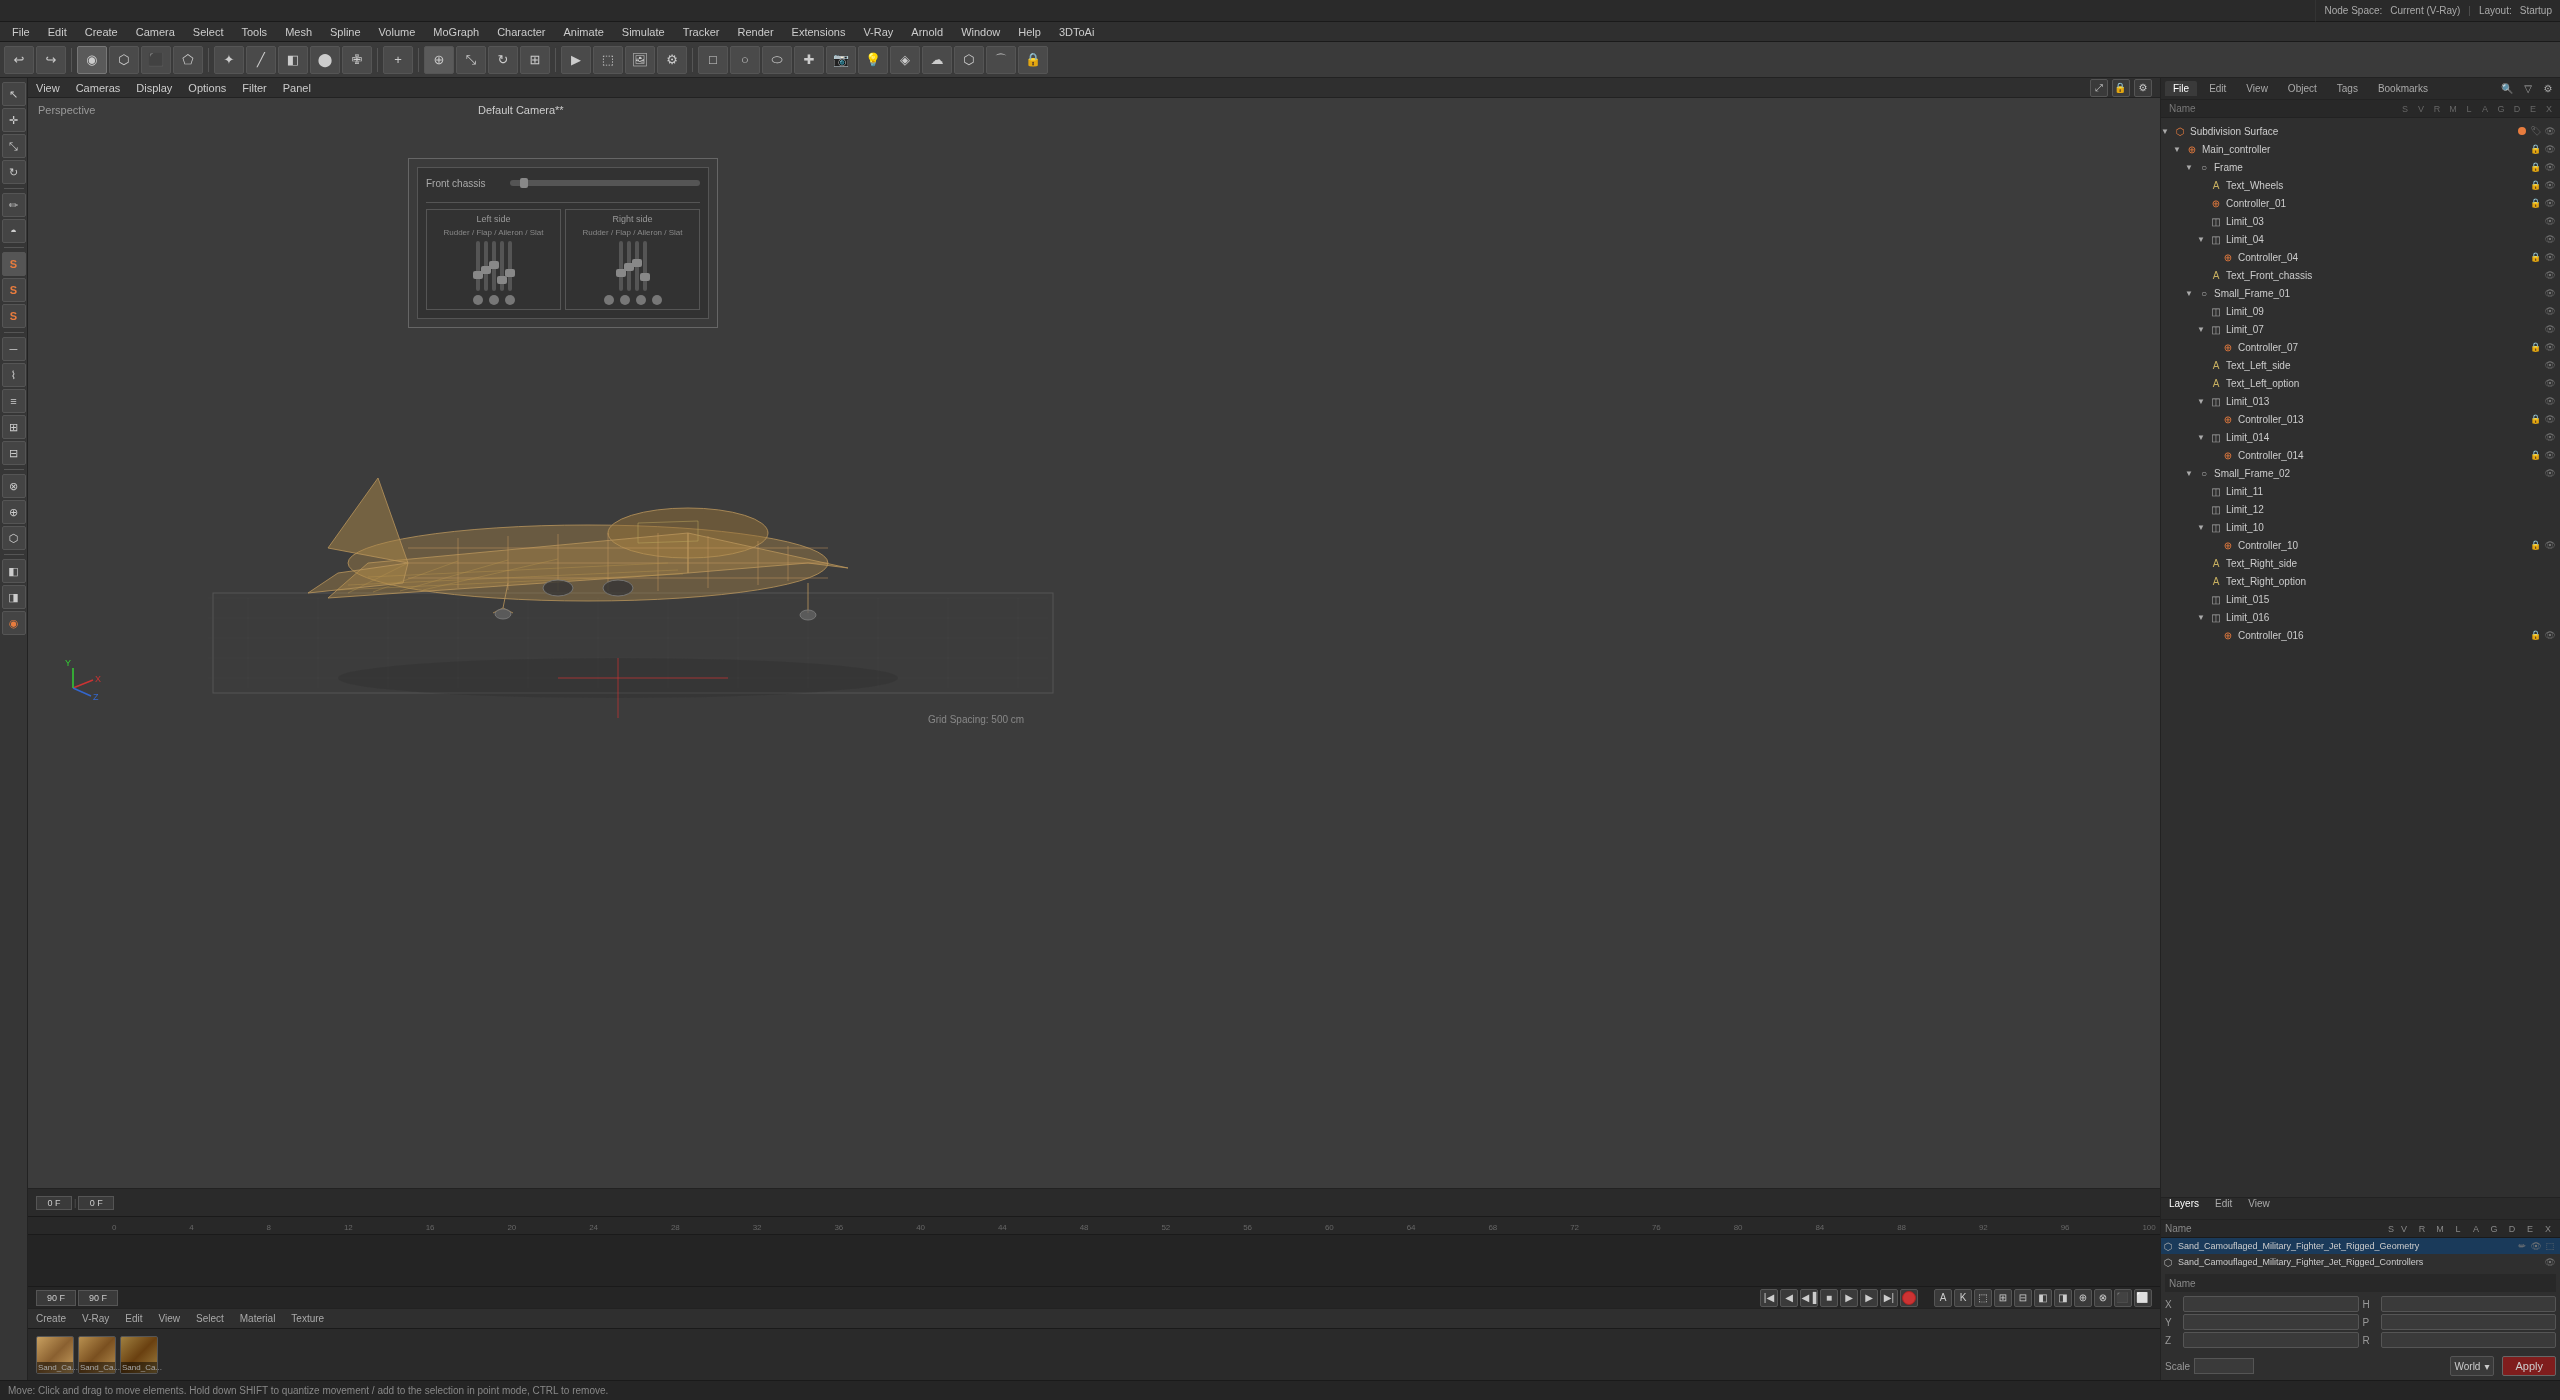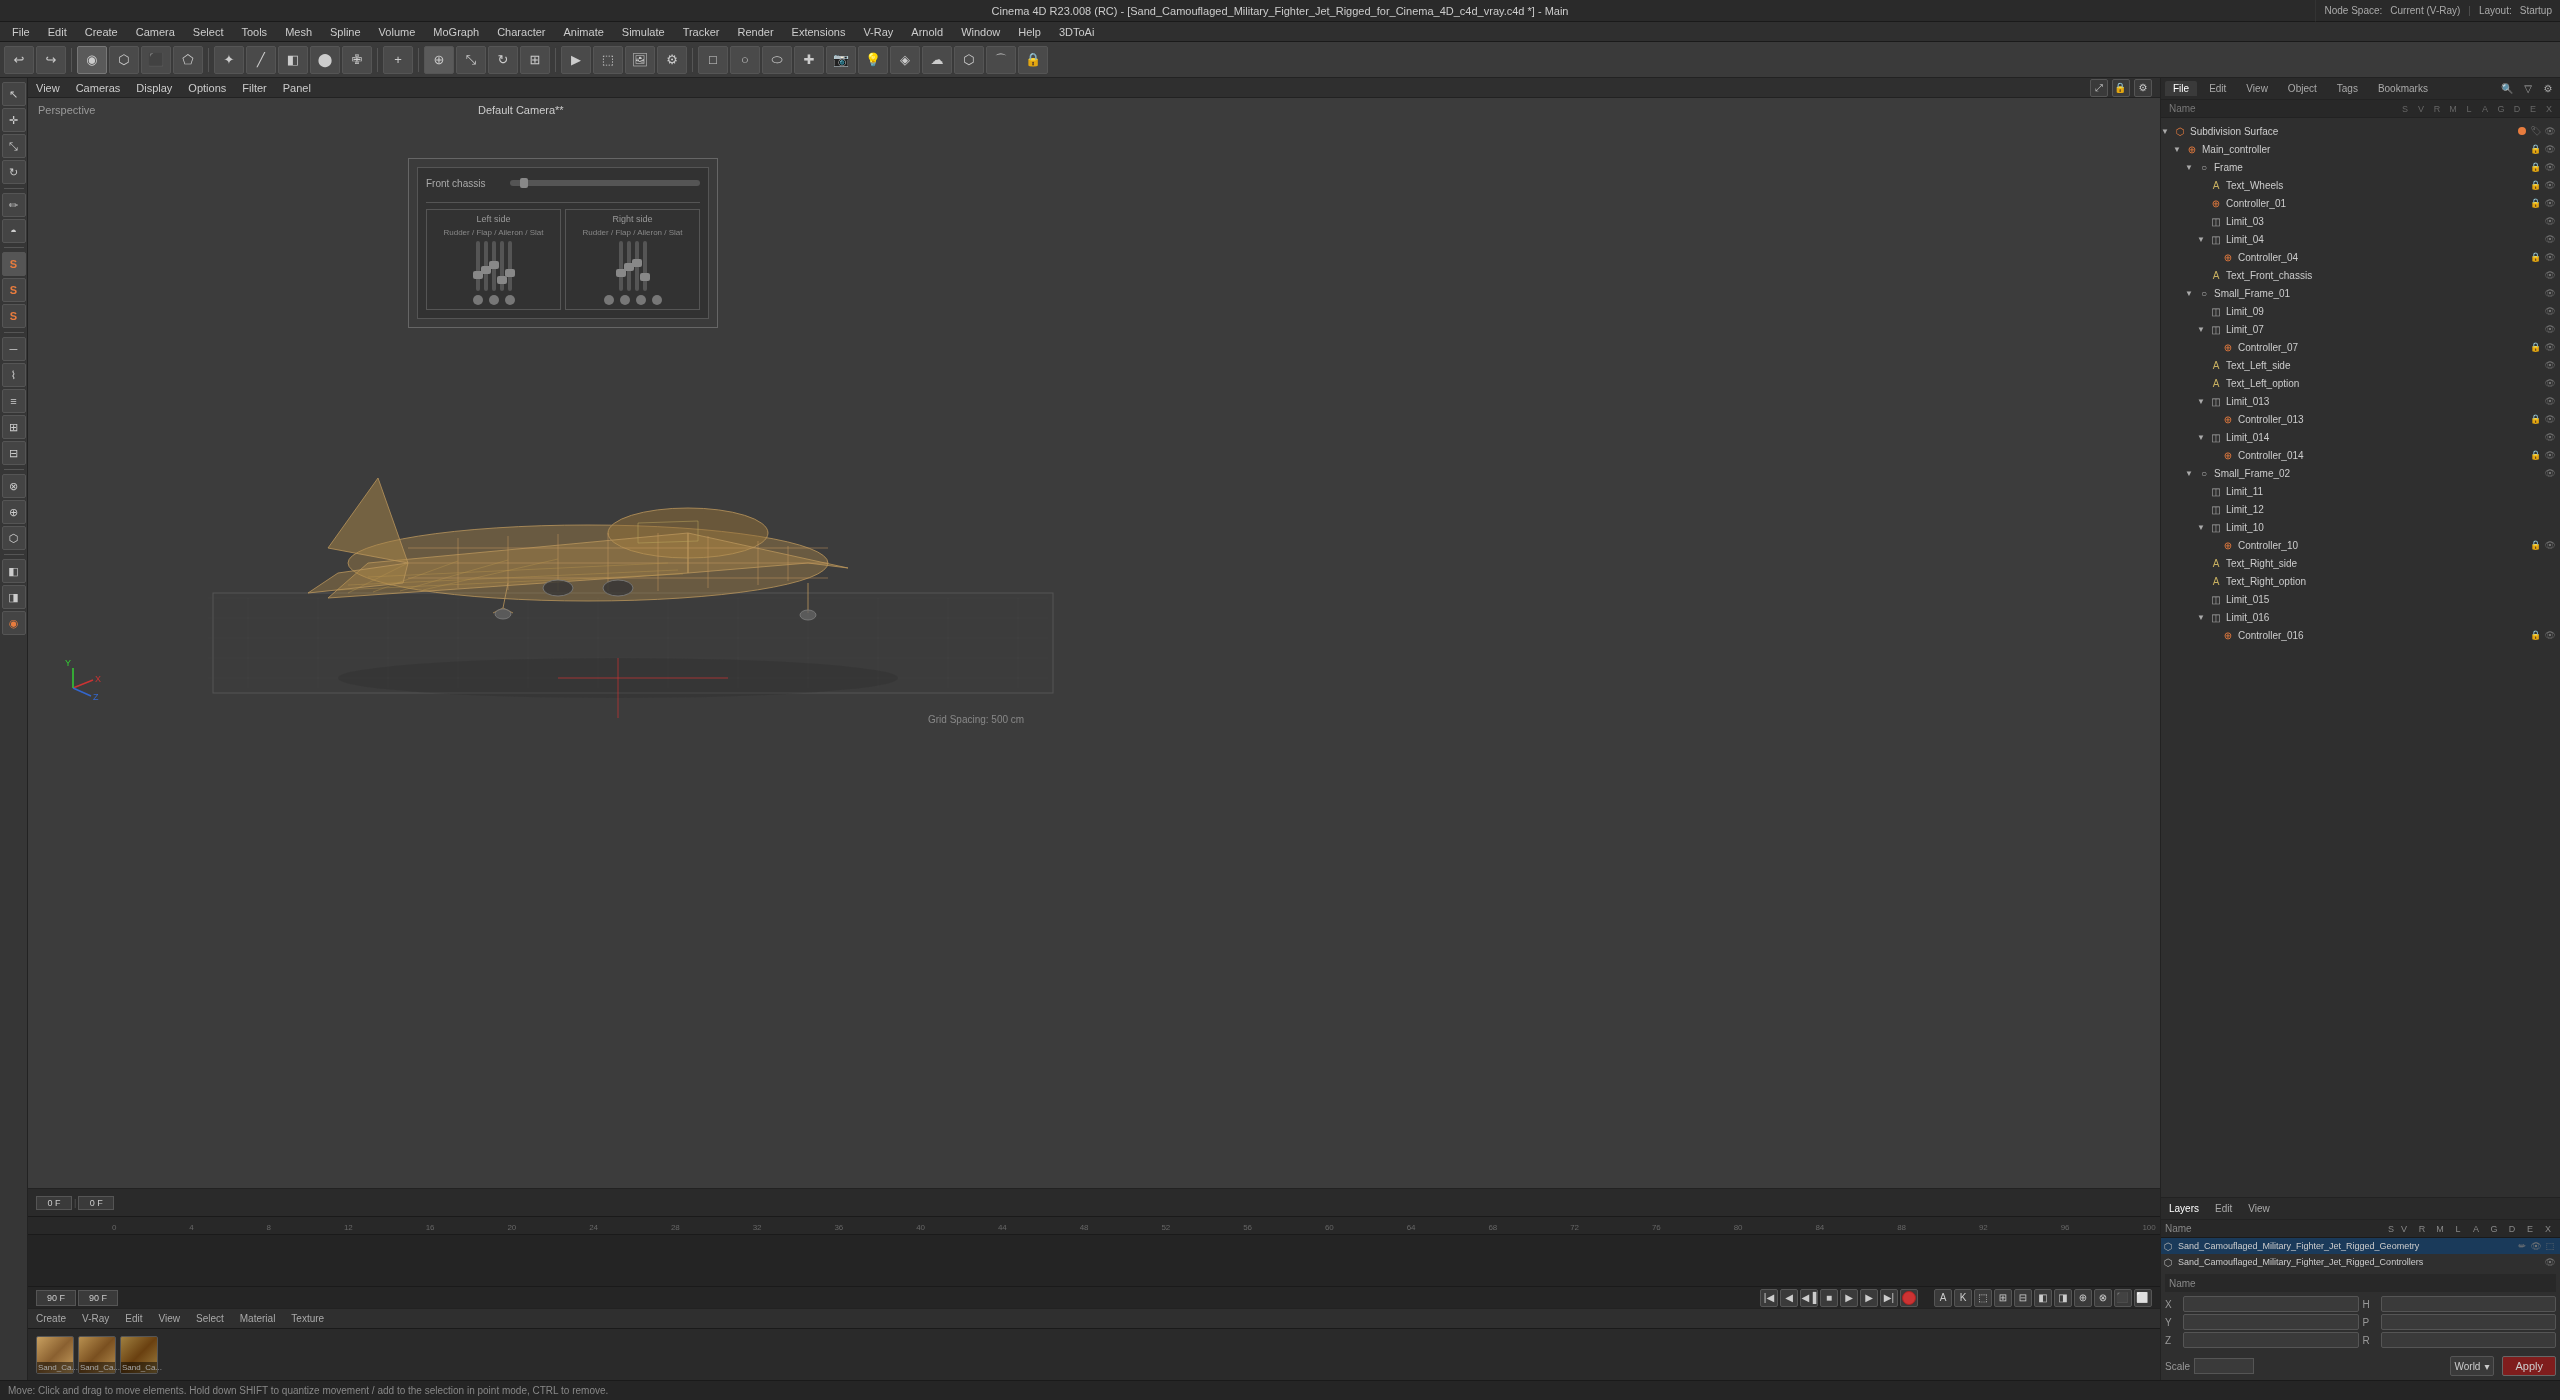--- a/index.html
+++ b/index.html
@@ -411,21 +411,20 @@
     }
 
     
     #right-panel-bottom {
       border-top: 1px solid #222;
     }
     #layers-row {
       height: 22px;
       background: #2a2a2a;
       display: flex;
-      align-items: center;
       padding: 0 8px;
       gap: 16px;
       font-size: 10px;
       color: #aaa;
       border-bottom: 1px solid #222;
     }
     .layers-tab {
       cursor: pointer;
     }
     .layers-tab.active { color: #fff; }
@@ -638,21 +637,20 @@
       gap: 2px;
       font-size: 9px;
       color: #666;
     }
     .col-h { width: 14px; text-align: center; }
   </style>
 </head>
 <body>
 
 <div id="title-bar">
-  <div class="title-text">Cinema 4D R23.008 (RC) - [Sand_Camouflaged_Military_Fighter_Jet_Rigged_for_Cinema_4D_c4d_vray.c4d *] - Main</div>
   <div class="window-controls">
     <div class="win-btn">─</div>
     <div class="win-btn">□</div>
     <div class="win-btn">✕</div>
   </div>
 </div>
 
 <div style="position:absolute;top:0;right:0;height:22px;background:#2a2a2a;display:flex;align-items:center;padding:0 8px;gap:8px;font-size:10px;color:#aaa;border-bottom:1px solid #1a1a1a;border-left:1px solid #333;z-index:100;">
   <span>Node Space:</span>
   <span>Current (V-Ray)</span>

